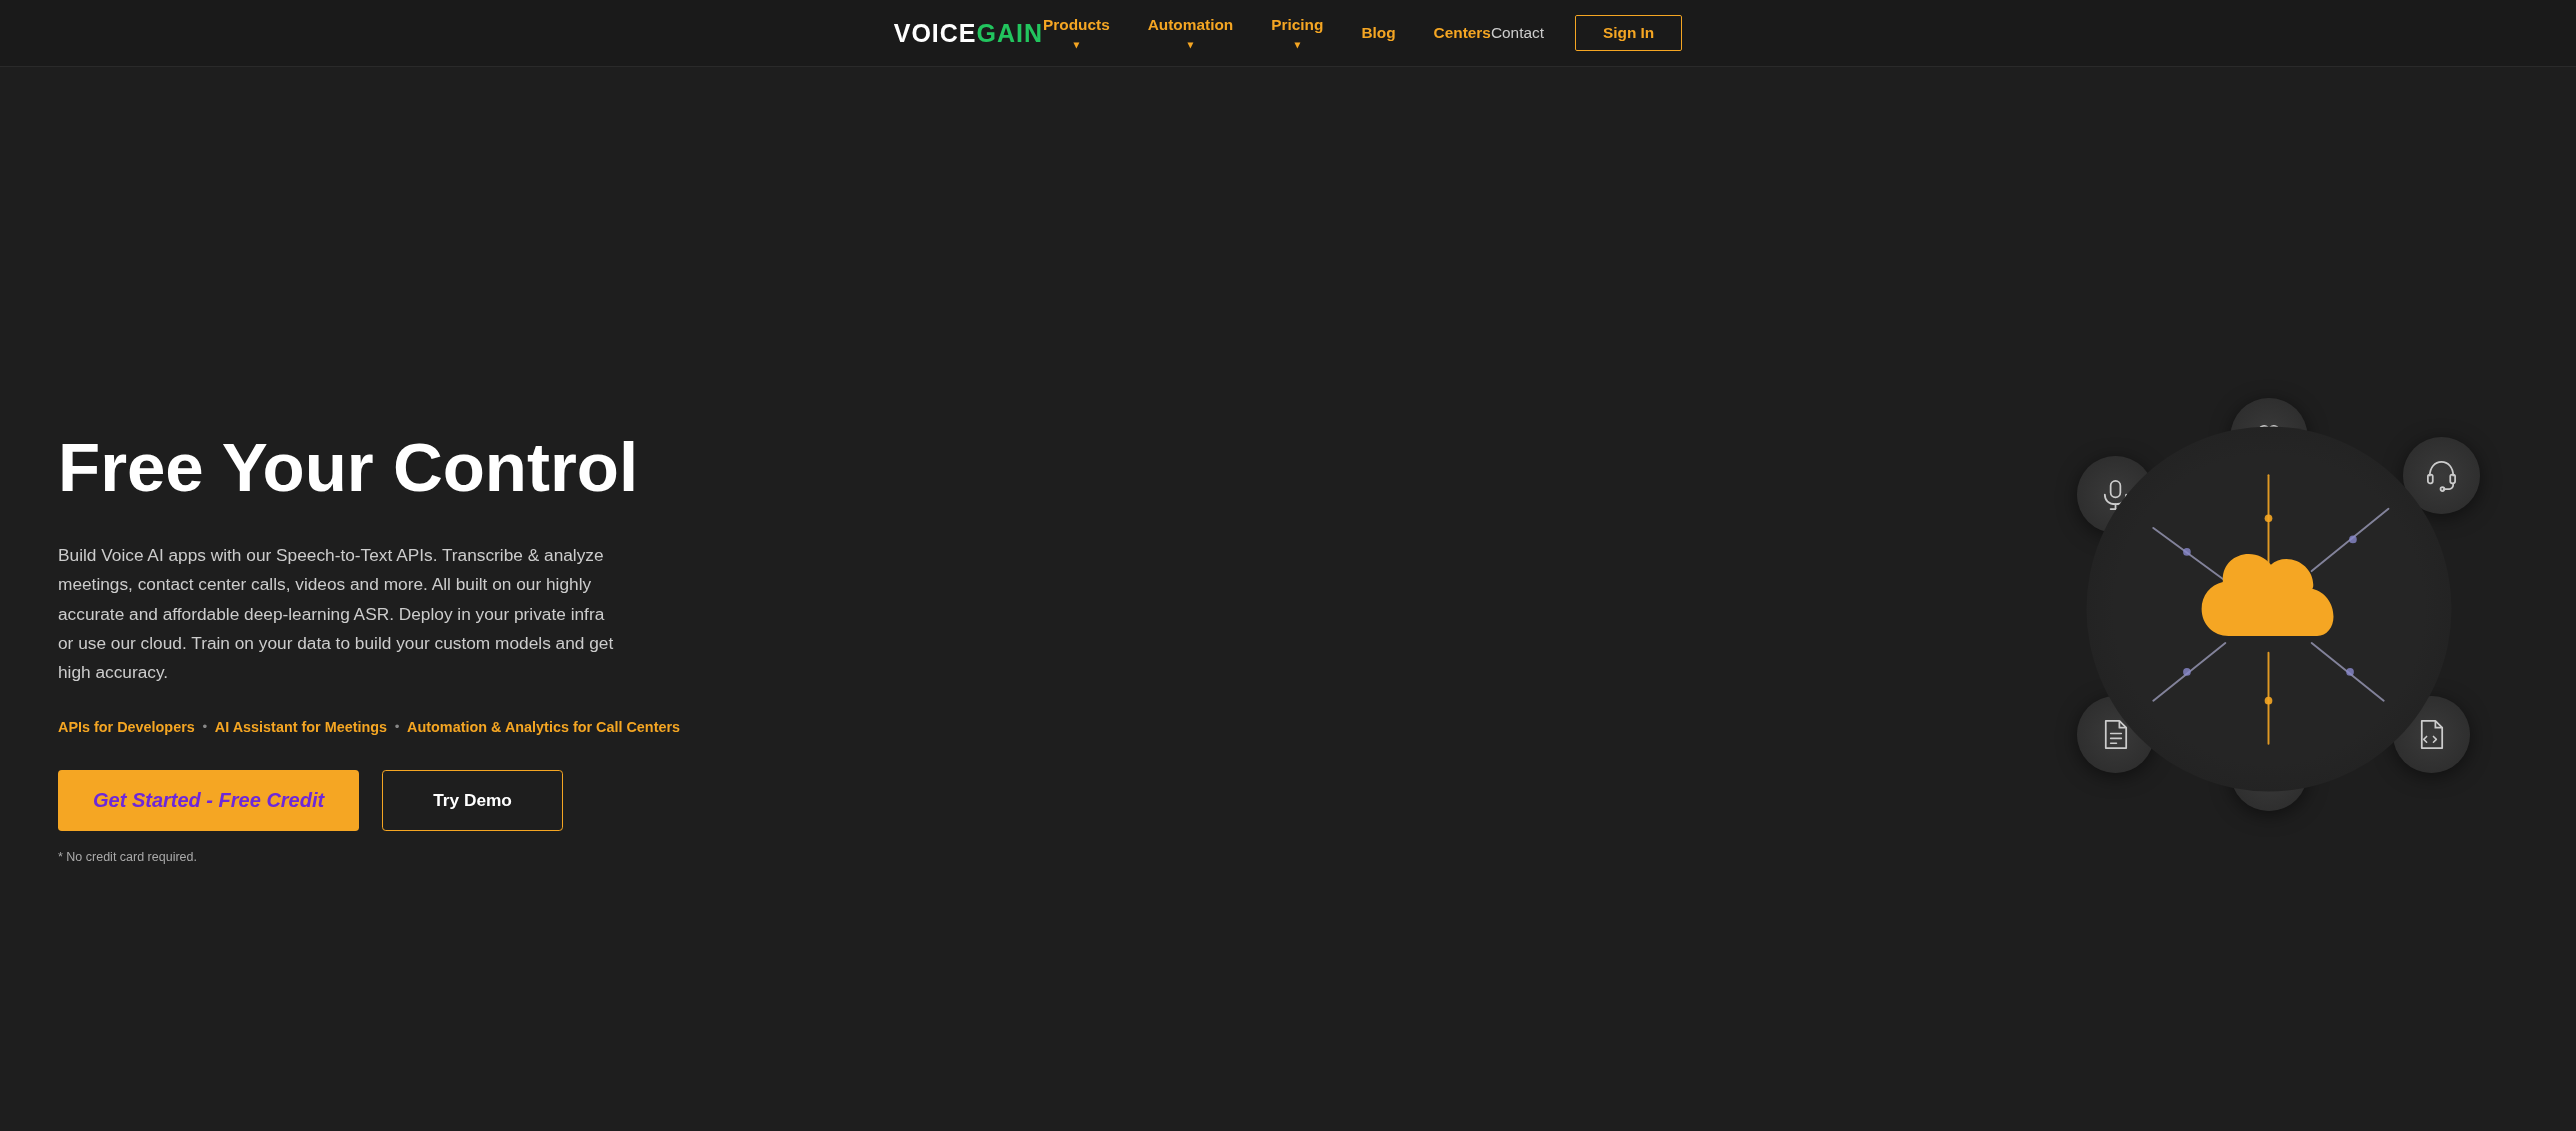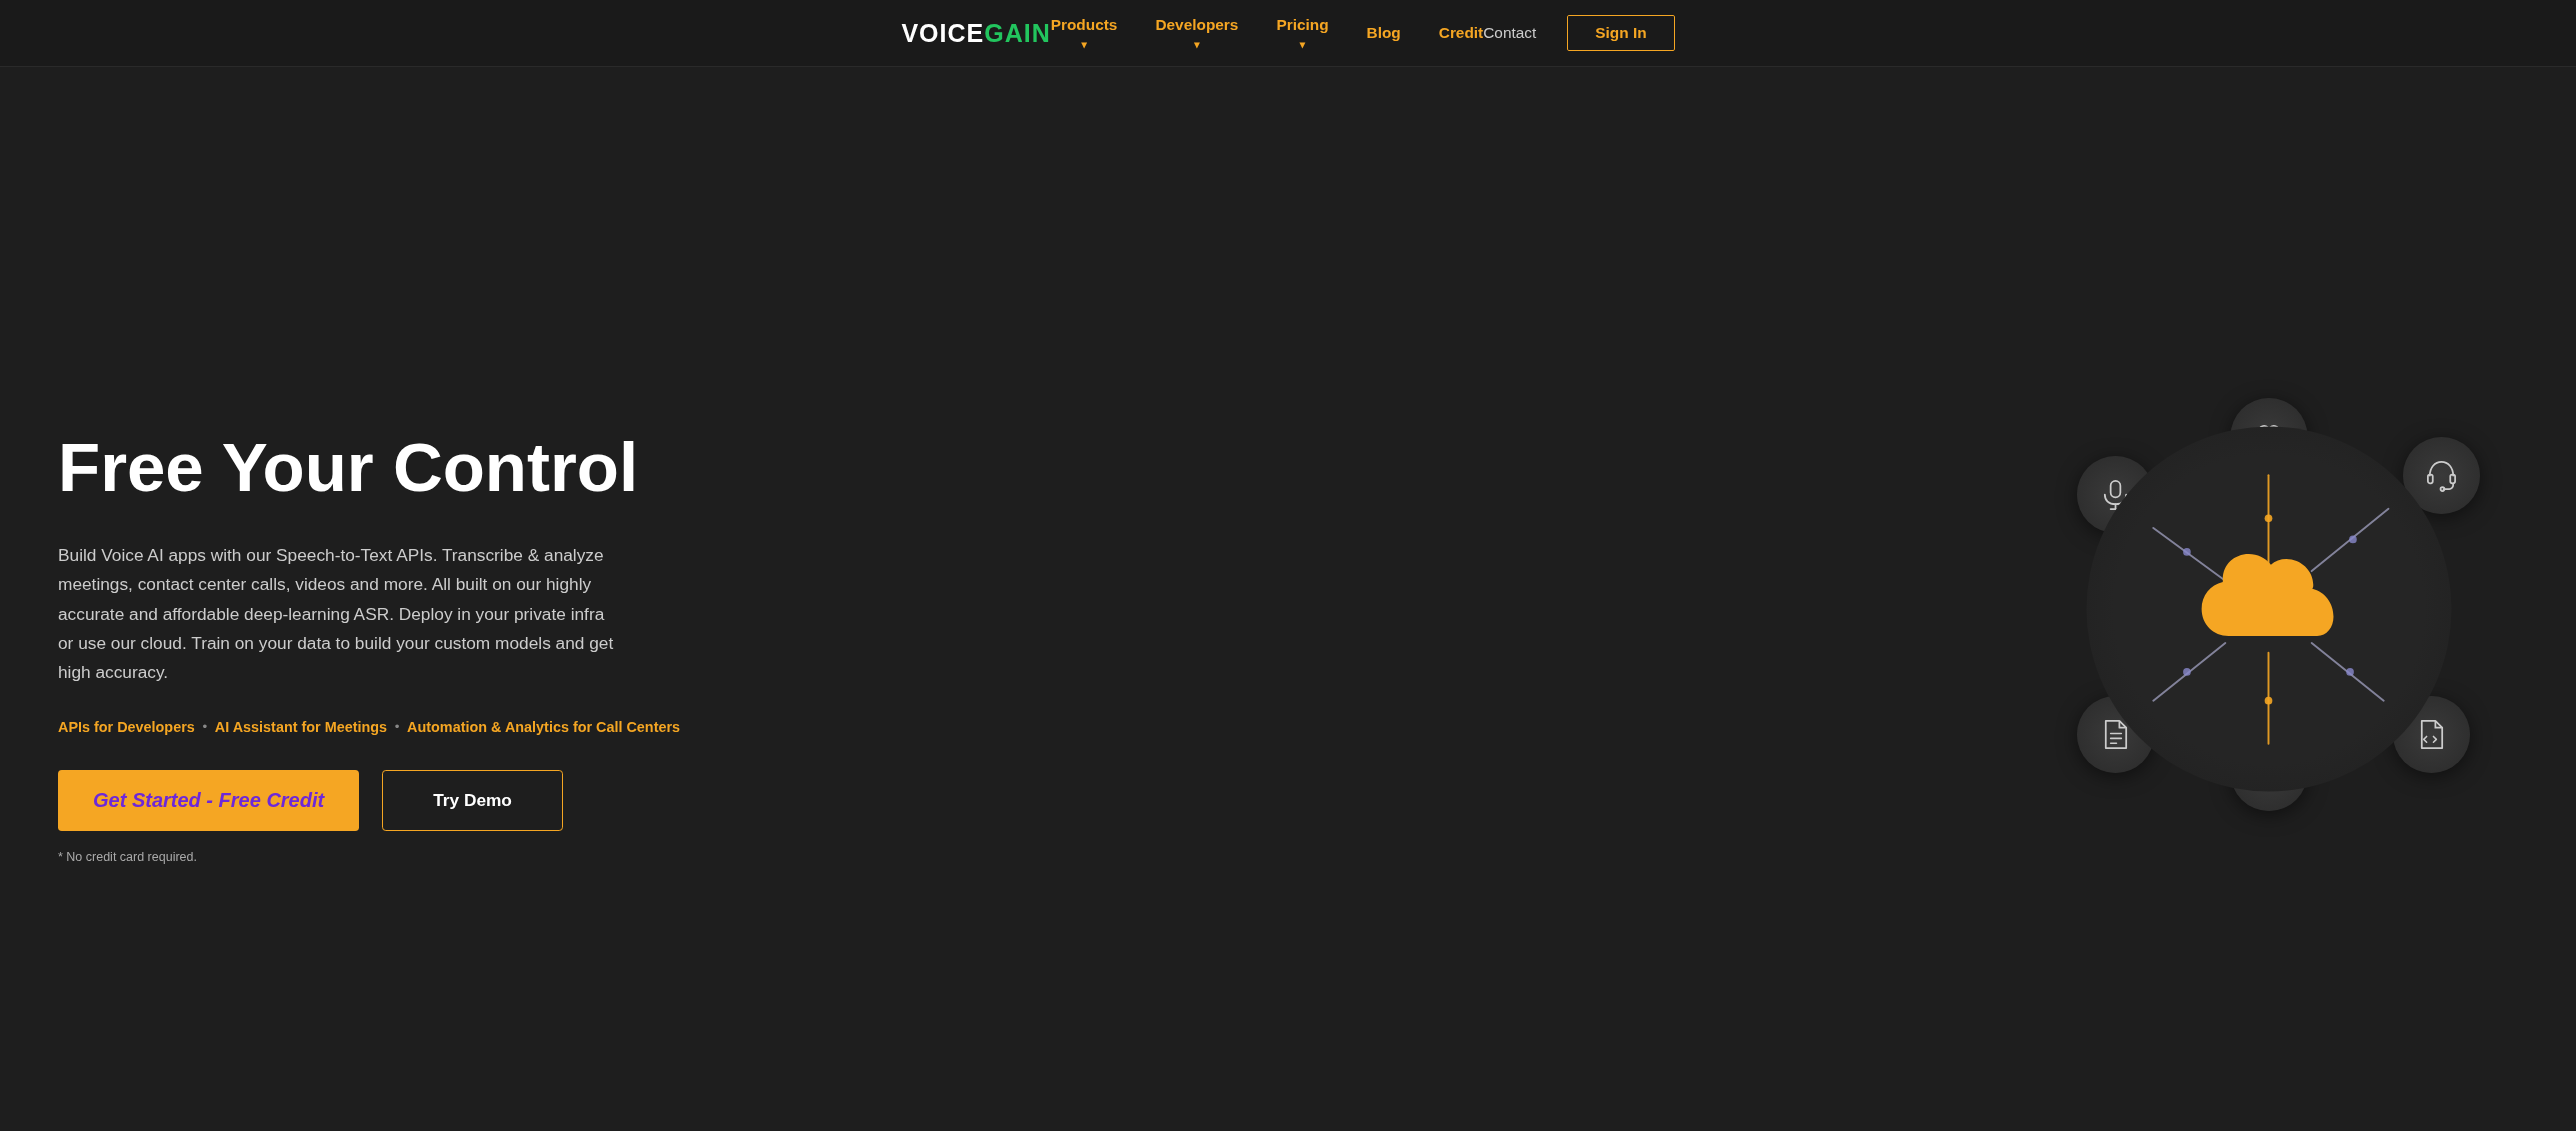--- a/index.html
+++ b/index.html
@@ -295,32 +295,32 @@
     <span>VOICE</span>
       <span class="accent">GAIN</span>
   </div>
 
   <div class="nav-center">
     <div class="nav-item">
       <span>Products</span>
       <span class="chevron">▾</span>
     </div>
     <div class="nav-item">
-      <span>Developers</span>
+      <span>Automation</span>
       <span class="chevron">▾</span>
     </div>
     <div class="nav-item">
       <span>Pricing</span>
       <span class="chevron">▾</span>
     </div>
     <div class="nav-item white">
       <span>Blog</span>
     </div>
     <div class="nav-item white">
-      <span>Credit</span>
+      <span>Centers</span>
     </div>
   </div>
 
   <div class="nav-right">
     <span class="nav-contact">Contact</span>
     <button class="nav-signin">Sign In</button>
   </div>
 </nav>
 
 <section class="hero">

